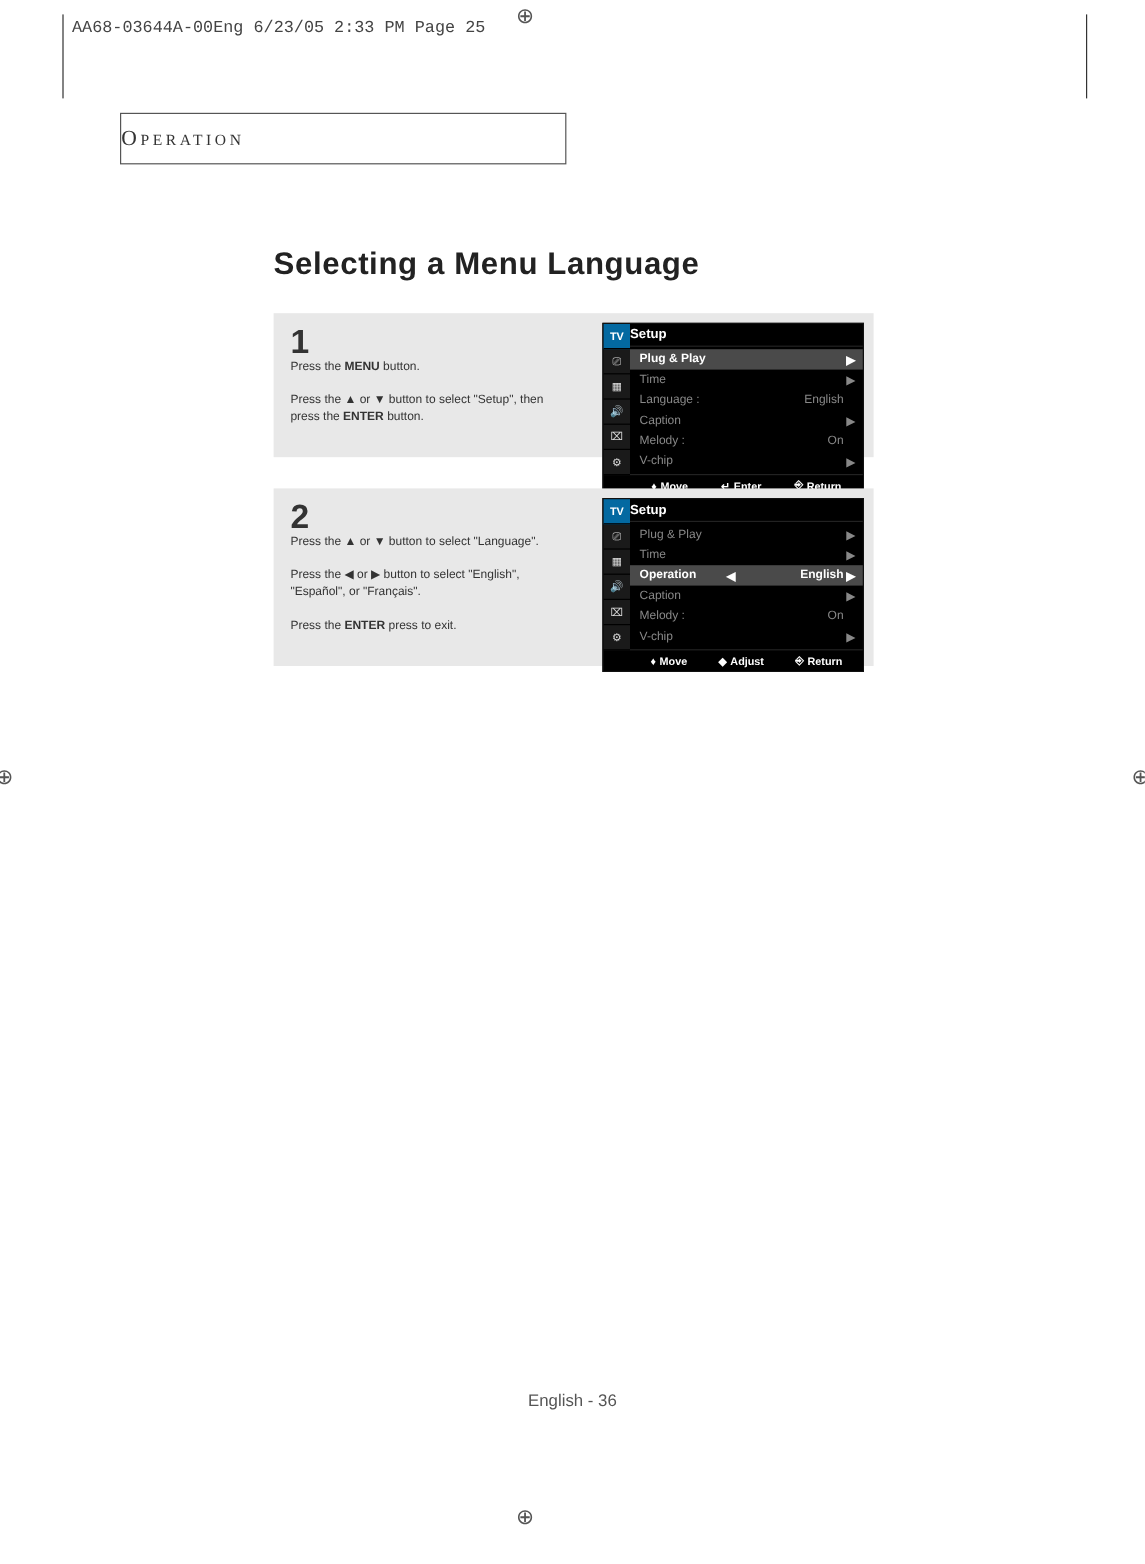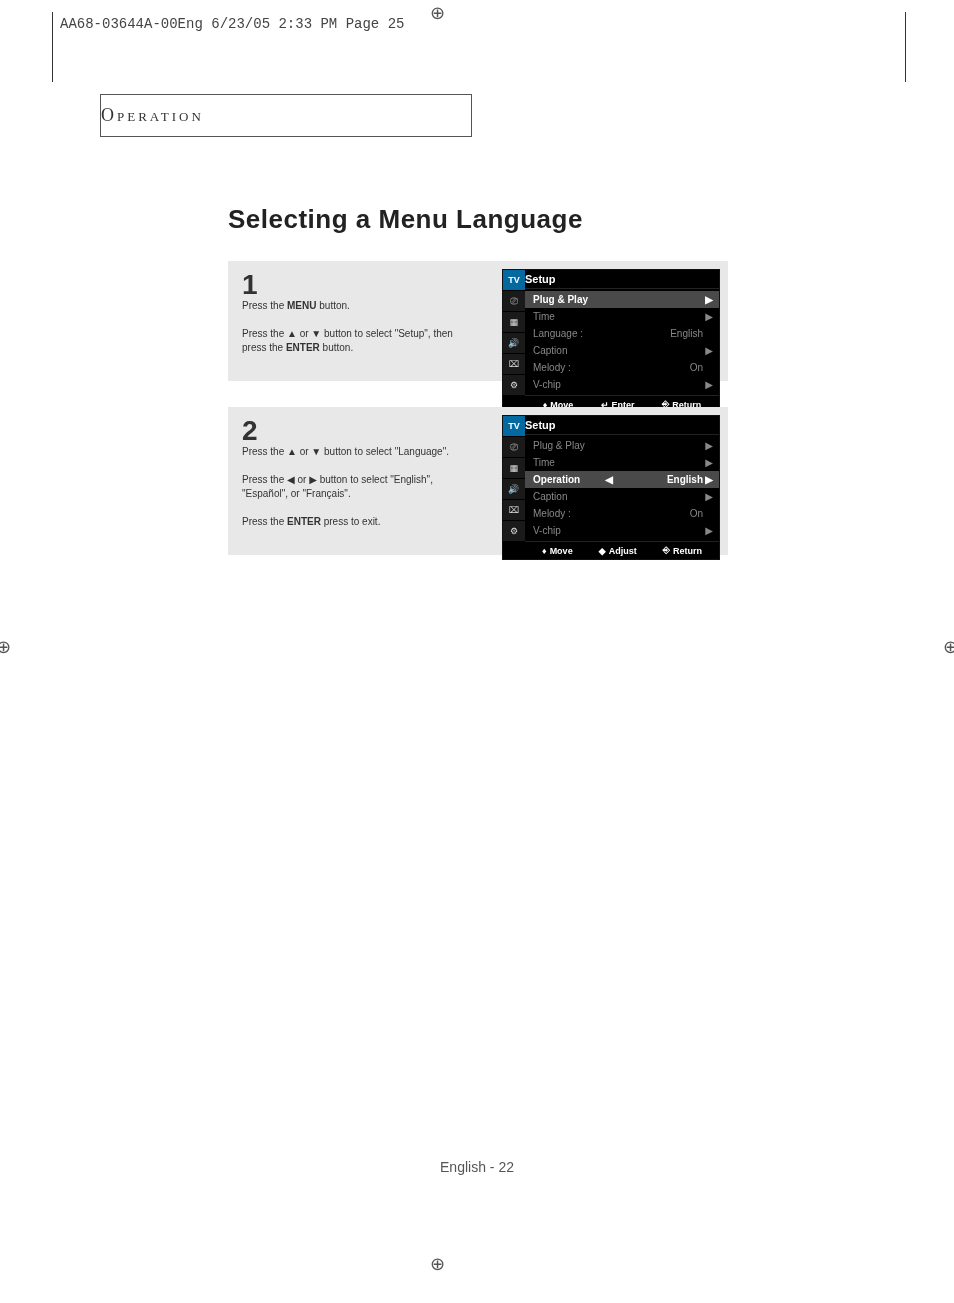--- a/index.html
+++ b/index.html
@@ -331,13 +331,13 @@
           </span>
         <span>
             <span class="ficon">⎆</span>
             <span>Return</span>
           </span>
       </div>
     </div>
   </div>
 </div>
 
-<div class="page-footer">English - 22</div>
+<div class="page-footer">English - 36</div>
 
 </body></html>

